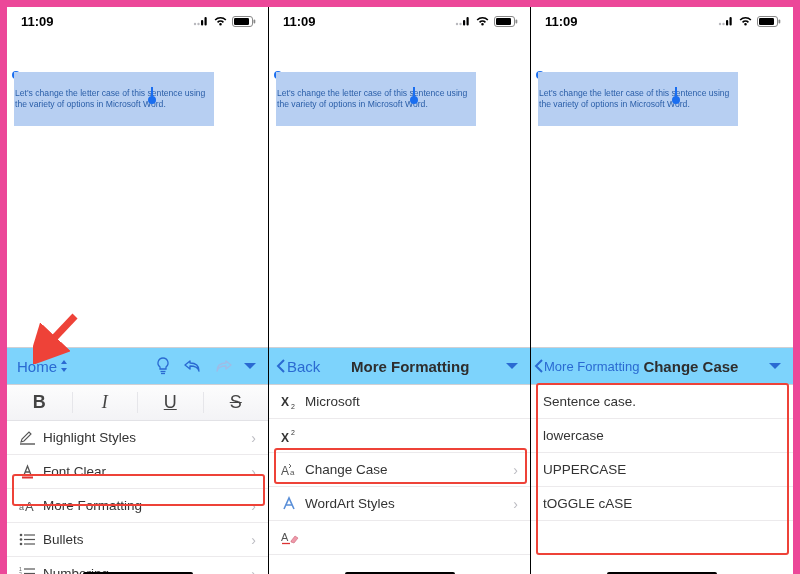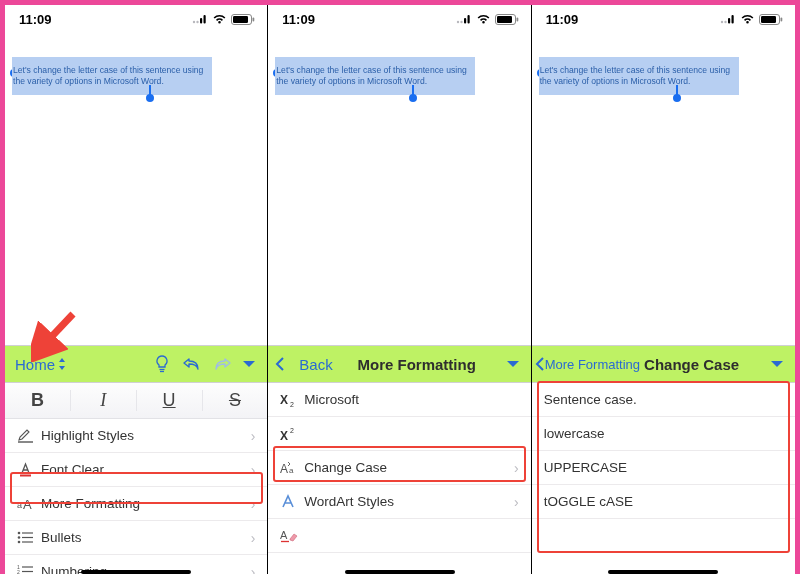--- a/index.html
+++ b/index.html
@@ -1,52 +1,52 @@
 <!DOCTYPE html>
 <html><head>
 <meta charset="utf-8">
 <style>
   * { box-sizing: border-box; margin:0; padding:0; }
   body { background:#fff; font-family: -apple-system, BlinkMacSystemFont, "Helvetica Neue", Arial, sans-serif; }
-  .frame { width:800px; height:574px; border:5px solid #ec4899; position:relative; display:flex; }
+  .frame { width:800px; height:574px; border:7px solid #ec4899; position:relative; display:flex; }
   .pane { width:266.0px; height:572px; border-right:1px solid #000; position:relative; background:#fff; overflow:hidden; }
   .pane:last-child { border-right:none; width:266px; }
   .status { height:28px; display:flex; justify-content:space-between; align-items:center; padding:0 12px 0 14px; font-size:13px; font-weight:600; color:#000; }
   .status .right { display:flex; align-items:center; gap:4px; }
   .signal svg, .wifi svg, .batt svg { display:block; }
   .docarea { position:relative; height:312px; }
-  .seltext { position:absolute; left:7px; top:24px; width:200px; font-size:8.6px; line-height:1.3; color:#2a5ea8; background:#b7cff2; padding:8px 1px; }
+  .seltext { position:absolute; left:7px; top:37px; width:200px; font-size:8.6px; line-height:1.3; color:#2a5ea8; background:#b7cff2; padding:16px 1px; }
   .selhandle { position:absolute; width:8px; height:8px; background:#1a6ef0; border-radius:50%; }
   .selhandle.start { left:5px; top:36px; }
   .selhandle.end { left:141px; top:61px; }
   .selbar { position:absolute; width:2px; height:12px; background:#1a6ef0; }
   .selbar.start { left:8px; top:42px; }
   .selbar.end { left:144px; top:52px; }
 
-  .toolbar { background:#bef264; border-top:1px solid #d0d0d4; border-bottom:1px solid #d0d0d4; height:38px; display:flex; align-items:center; padding:0 6px; }
+  .toolbar { background:#7dd3fc; border-top:1px solid #d0d0d4; border-bottom:1px solid #d0d0d4; height:38px; display:flex; align-items:center; padding:0 6px; }
   .tb-home { color:#2a6ad2; font-size:15px; display:flex; align-items:center; gap:2px; padding:0 4px; }
   .tb-sp { flex:1; }
   .tb-btn { color:#2a6ad2; width:30px; height:30px; display:flex; align-items:center; justify-content:center; }
   .tb-caret { color:#2a6ad2; width:24px; display:flex; align-items:center; justify-content:center; }
 
   .btnrow { height:36px; display:flex; align-items:center; background:linear-gradient(#fdfdfd,#f3f3f6); border-bottom:1px solid #e2e2e6; }
   .btnrow .cell { flex:1; display:flex; align-items:center; justify-content:center; font-size:18px; color:#444; border-right:1px solid #e6e6ea; }
   .btnrow .cell:last-child { border-right:none; }
   .ital { font-style:italic; font-family:"Times New Roman",serif; font-size:20px; }
   .under { text-decoration:underline; }
   .strike { text-decoration:line-through; }
 
   .menu { background:#fff; }
   .row { height:34px; border-bottom:1px solid #eceaec; display:flex; align-items:center; padding:0 12px; font-size:13.5px; color:#333; position:relative; }
   .row .ico { width:24px; display:flex; align-items:center; color:#555; }
   .row .lbl { flex:1; }
   .row .chev { color:#bcbcc2; font-size:14px; }
   .hl { position:absolute; border:2px solid #ee4238; border-radius:3px; pointer-events:none; }
 
-  .tb-back { color:#2a6ad2; font-size:15px; display:flex; align-items:center; gap:14px; }
+  .tb-back { color:#2a6ad2; font-size:15px; display:flex; align-items:center; gap:1px; }
   .tb-title { flex:1; text-align:center; font-size:15px; font-weight:600; color:#2e2e2e; }
   .tb-bcrumb { color:#2a6ad2; font-size:13px; display:flex; align-items:center; gap:0px; white-space:nowrap; }
   .tb-title2 { font-size:15px; font-weight:600; color:#2e2e2e; margin-left:4px;}
 
   .homebar { position:absolute; left:50%; transform:translateX(-50%); bottom:3px; width:110px; height:4.5px; background:#000; border-radius:3px; }
 
   .arrow { position:absolute; pointer-events:none; }
 
 </style>
 </head>

